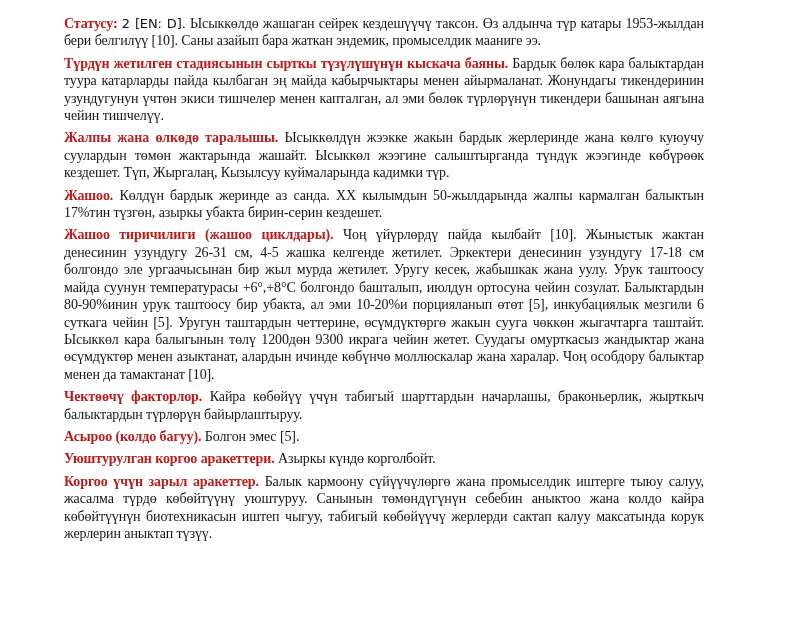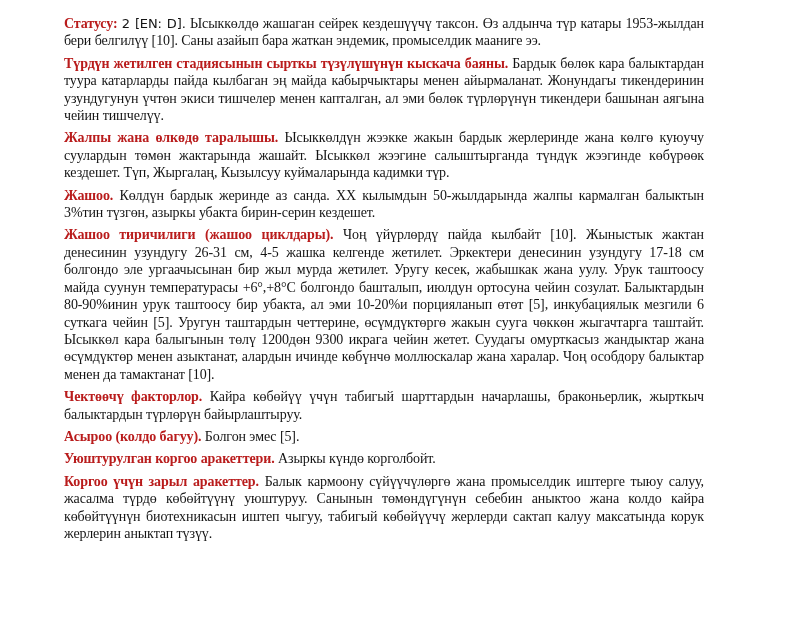--- a/index.html
+++ b/index.html
@@ -41,21 +41,21 @@
 
 <div class="doc-page">
 
   <p class="doc-para"><span class="sec-heading">Статусу:</span> <span class="status-value">2 [EN: D].</span> <span class="sec-body">Ысыккөлдө жашаган сейрек кездешүүчү таксон. Өз алдынча түр катары 1953-жылдан бери белгилүү [10]. Саны азайып бара жаткан эндемик, промыселдик мааниге ээ.</span></p>
 
   <p class="doc-para"><span class="sec-heading">Түрдүн жетилген стадиясынын сырткы түзүлүшүнүн кыскача баяны.</span> <span class="sec-body">Бардык бөлөк кара балыктардан туура катарларды пайда кылбаган эң майда кабырчыктары менен айырмаланат. Жонундагы тикендеринин узундугунун үчтөн экиси тишчелер менен капталган, ал эми бөлөк түрлөрүнүн тикендери башынан аягына чейин тишчелүү.</span></p>
 
   <p class="doc-para"><span class="sec-heading">Жалпы жана өлкөдө таралышы.</span> <span class="sec-body">Ысыккөлдүн жээкке жакын бардык жерлеринде жана көлгө куюучу суулардын төмөн жактарында жашайт. Ысыккөл жээгине салыштырганда түндүк жээгинде көбүрөөк кездешет. Түп, Жыргалаң, Кызылсуу куймаларында кадимки түр.</span></p>
 
 
-  <p class="doc-para"><span class="sec-heading">Жашоо.</span> <span class="sec-body">Көлдүн бардык жеринде аз санда. XX кылымдын 50-жылдарында жалпы кармалган балыктын 3%тин түзгөн, азыркы убакта бирин-серин кездешет.</span></p>
+  <p class="doc-para"><span class="sec-heading">Жашоо.</span> <span class="sec-body">Көлдүн бардык жеринде аз санда. XX кылымдын 50-жылдарында жалпы кармалган балыктын 17%тин түзгөн, азыркы убакта бирин-серин кездешет.</span></p>
 
   <p class="doc-para"><span class="sec-heading">Жашоо тиричилиги (жашоо циклдары).</span> <span class="sec-body">Чоң үйүрлөрдү пайда кылбайт [10]. Жыныстык жактан денесинин узундугу 26-31 см, 4-5 жашка келгенде жетилет. Эркектери денесинин узундугу 17-18 см болгондо эле ургаачысынан бир жыл мурда жетилет. Уругу кесек, жабышкак жана уулу. Урук таштоосу майда суунун температурасы +6°,+8°С болгондо башталып, июлдун ортосуна чейин созулат. Балыктардын 80-90%инин урук таштоосу бир убакта, ал эми 10-20%и порцияланып өтөт [5], инкубациялык мезгили 6 суткага чейин [5]. Уругун таштардын четтерине, өсүмдүктөргө жакын сууга чөккөн жыгачтарга таштайт. Ысыккөл кара балыгынын төлү 1200дөн 9300 икрага чейин жетет. Суудагы омурткасыз жандыктар жана өсүмдүктөр менен азыктанат, алардын ичинде көбүнчө моллюскалар жана харалар. Чоң особдору балыктар менен да тамактанат [10].</span></p>
 
   <p class="doc-para"><span class="sec-heading">Чектөөчү факторлор.</span> <span class="sec-body">Кайра көбөйүү үчүн табигый шарттардын начарлашы, браконьерлик, жырткыч балыктардын түрлөрүн байырлаштыруу.</span></p>
 
   <p class="doc-para"><span class="sec-heading">Асыроо (колдо багуу).</span> <span class="sec-body">Болгон эмес [5].</span></p>
 
   <p class="doc-para"><span class="sec-heading">Уюштурулган коргоо аракеттери.</span> <span class="sec-body">Азыркы күндө корголбойт.</span></p>
 
   <p class="doc-para"><span class="sec-heading">Коргоо үчүн зарыл аракеттер.</span> <span class="sec-body">Балык кармоону сүйүүчүлөргө жана промыселдик иштерге тыюу салуу, жасалма түрдө көбөйтүүнү уюштуруу. Санынын төмөндүгүнүн себебин аныктоо жана колдо кайра көбөйтүүнүн биотехникасын иштеп чыгуу, табигый көбөйүүчү жерлерди сактап калуу максатында корук жерлерин аныктап түзүү.</span></p>

